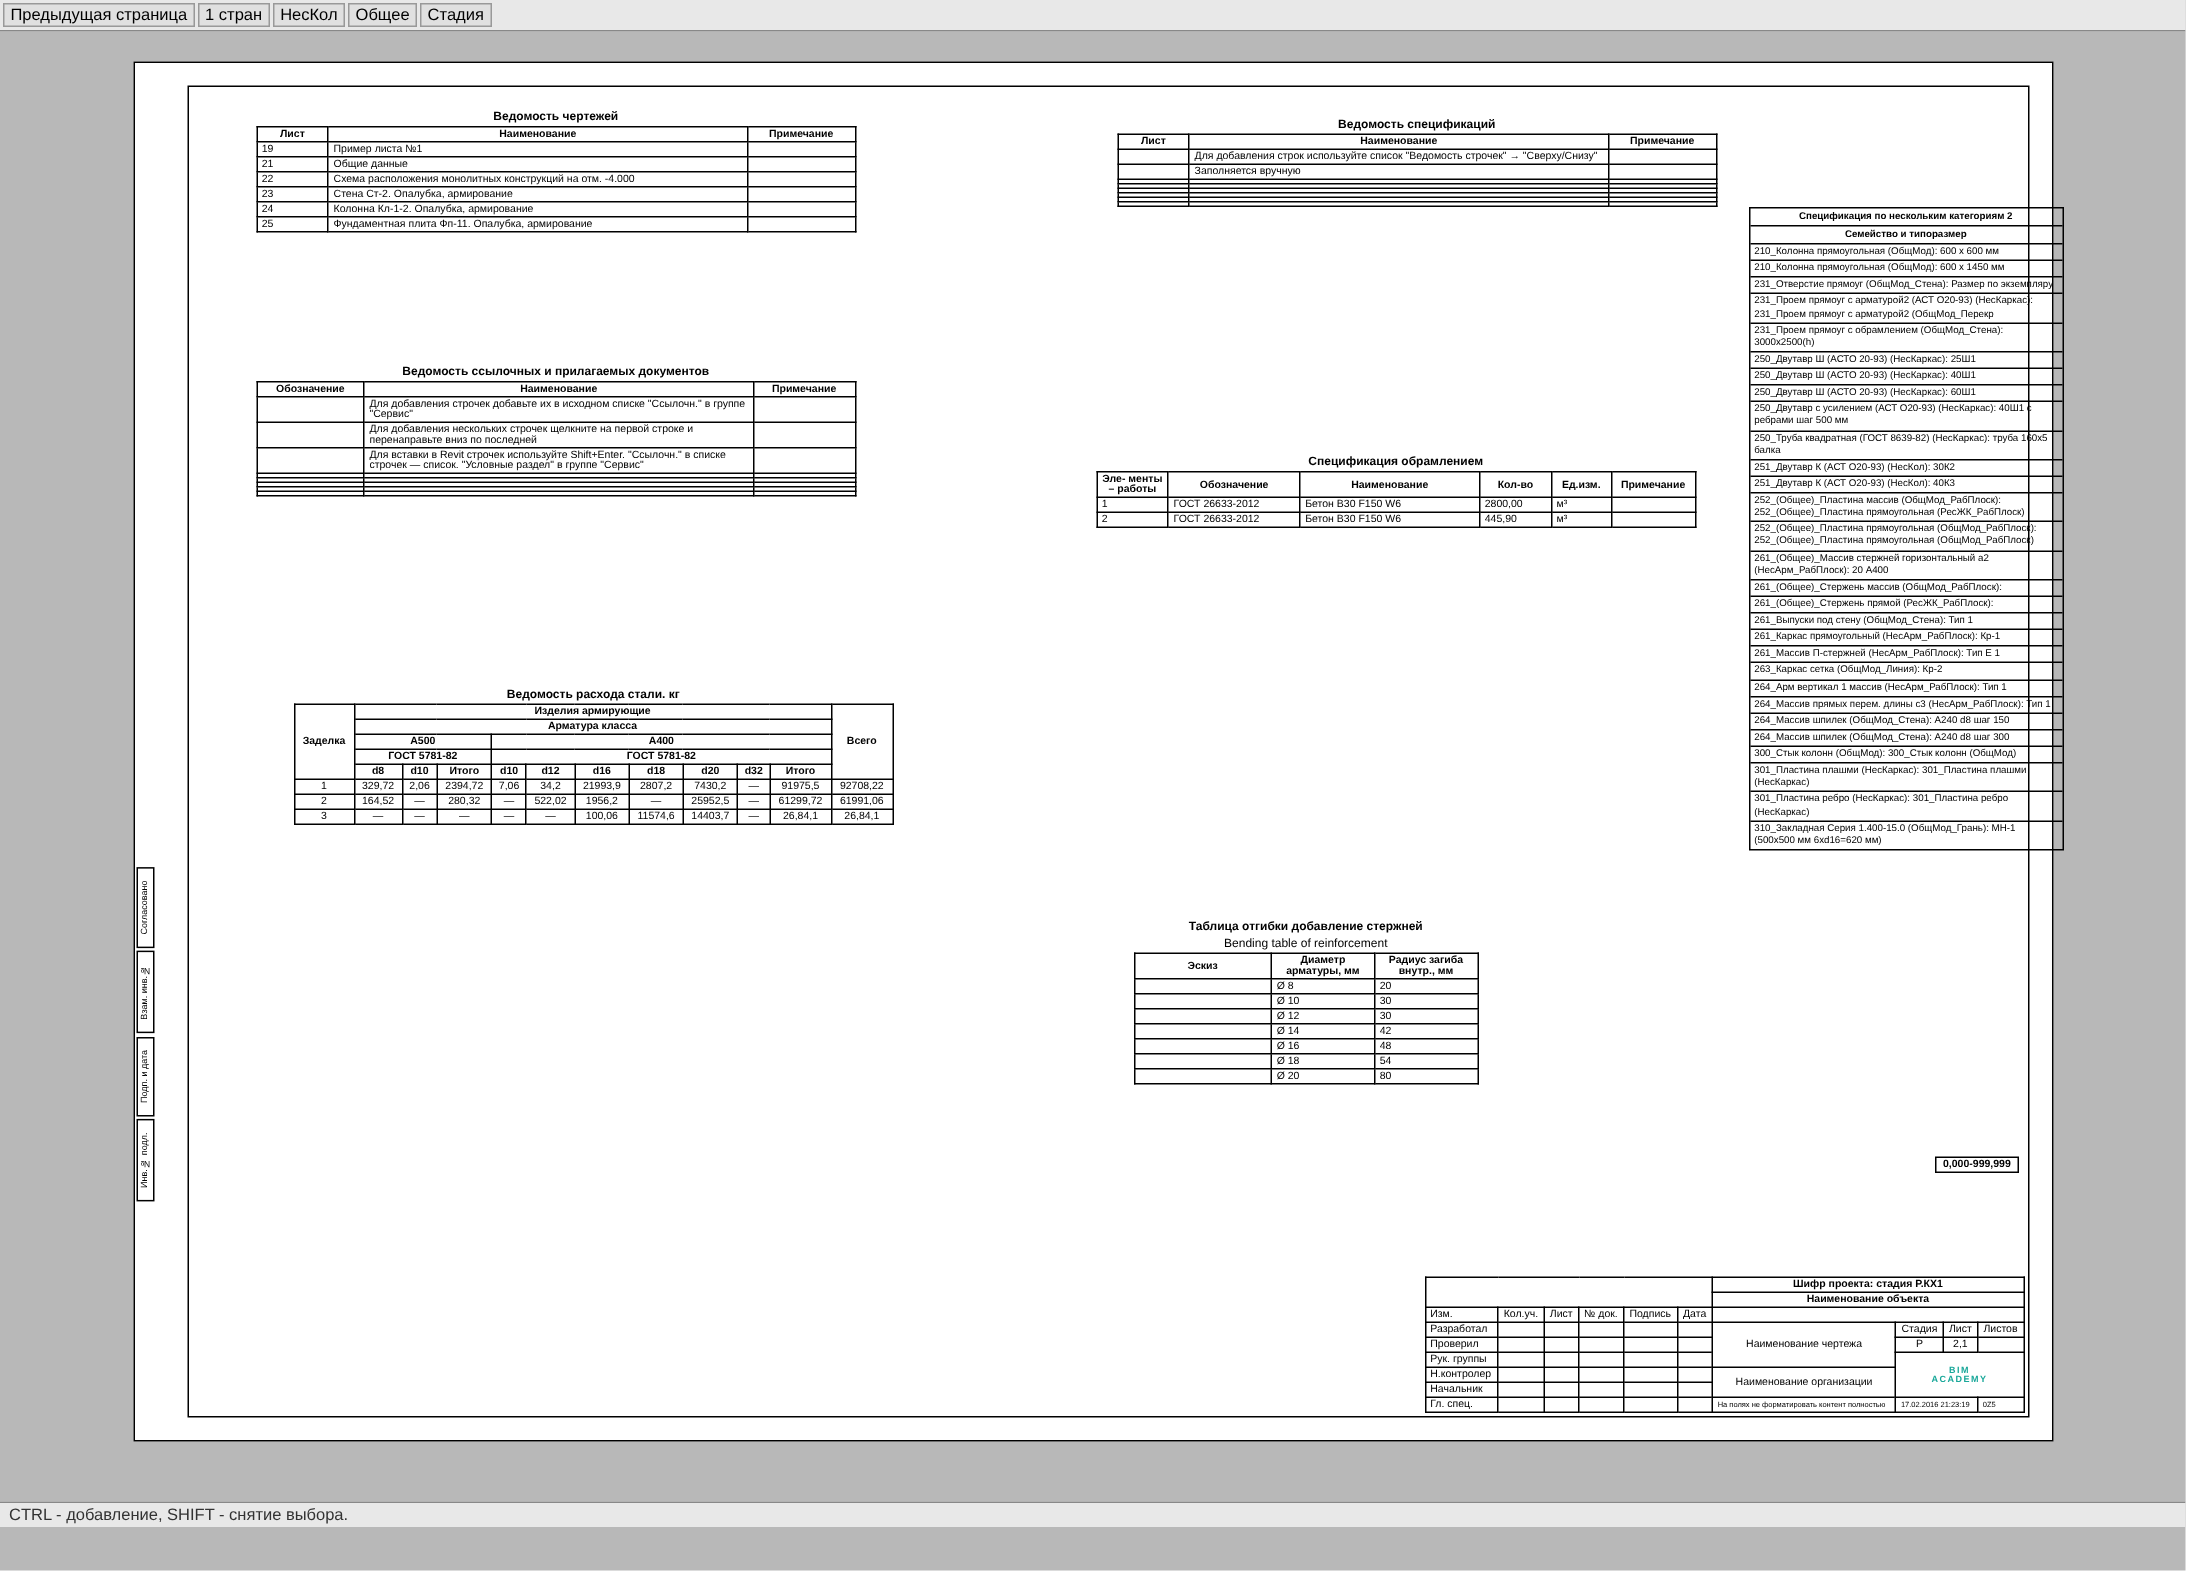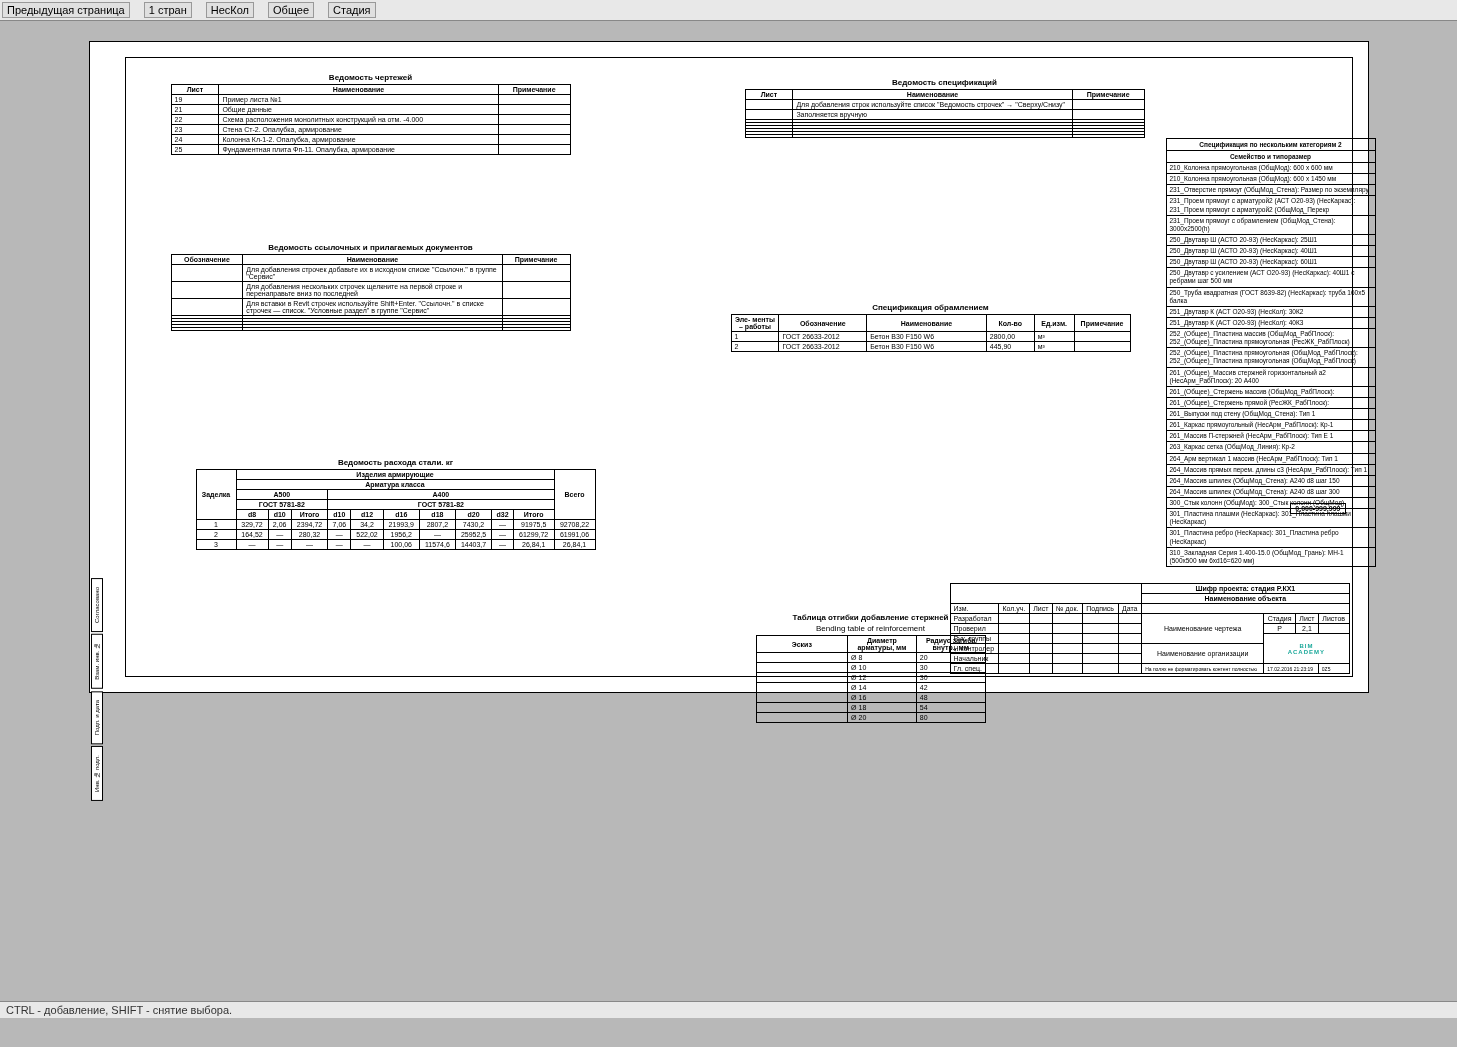--- a/index.html
+++ b/index.html
@@ -1,20 +1,20 @@
 <!DOCTYPE html>
 <html><head>
 <meta charset="utf-8">
 <style>
   * { box-sizing: border-box; }
   body { margin: 0; background: #b8b8b8; font-family: Arial, sans-serif; font-size: 8px; }
-  .toolbar { background: #e8e8e8; border-bottom: 1px solid #888; padding: 2px; display: flex; gap: 14px; }
+  .toolbar { background: #e8e8e8; border-bottom: 1px solid #888; padding: 2px; display: flex; gap: 2px; }
   .toolbar button { font-size: 11px; padding: 1px 4px; background: #e0e0e0; border: 1px solid #999; cursor: pointer; }
   .canvas { background: #b8b8b8; padding: 20px 40px; min-height: 980px; position: relative; }
-  .sheet { background: #fff; width: 1280px; height: 652px; margin: 0 auto; border: 1px solid #000; position: relative; text-decoration: underline; }
+  .sheet { background: #fff; width: 1280px; height: 920px; margin: 0 auto; border: 1px solid #000; position: relative; text-decoration: underline; }
   .inner { position: absolute; top: 15px; bottom: 15px; left: 35px; right: 15px; border: 1px solid #000; }
   .side-tabs { position: absolute; left: -35px; top: 520px; display: flex; flex-direction: column; gap: 2px; }
   .side-tab { writing-mode: vertical-rl; transform: rotate(180deg); border: 1px solid #000; padding: 8px 2px; font-size: 6px; background: #fff; }
 
   
   .tbl { border-collapse: collapse; font-size: 7px; }
   .tbl th, .tbl td { border: 1px solid #000; padding: 1px 3px; vertical-align: middle; }
   .tbl th { font-weight: bold; text-align: center; background: #fff; }
   .ttl { font-weight: bold; text-align: center; font-size: 8px; margin-bottom: 2px; }
 

